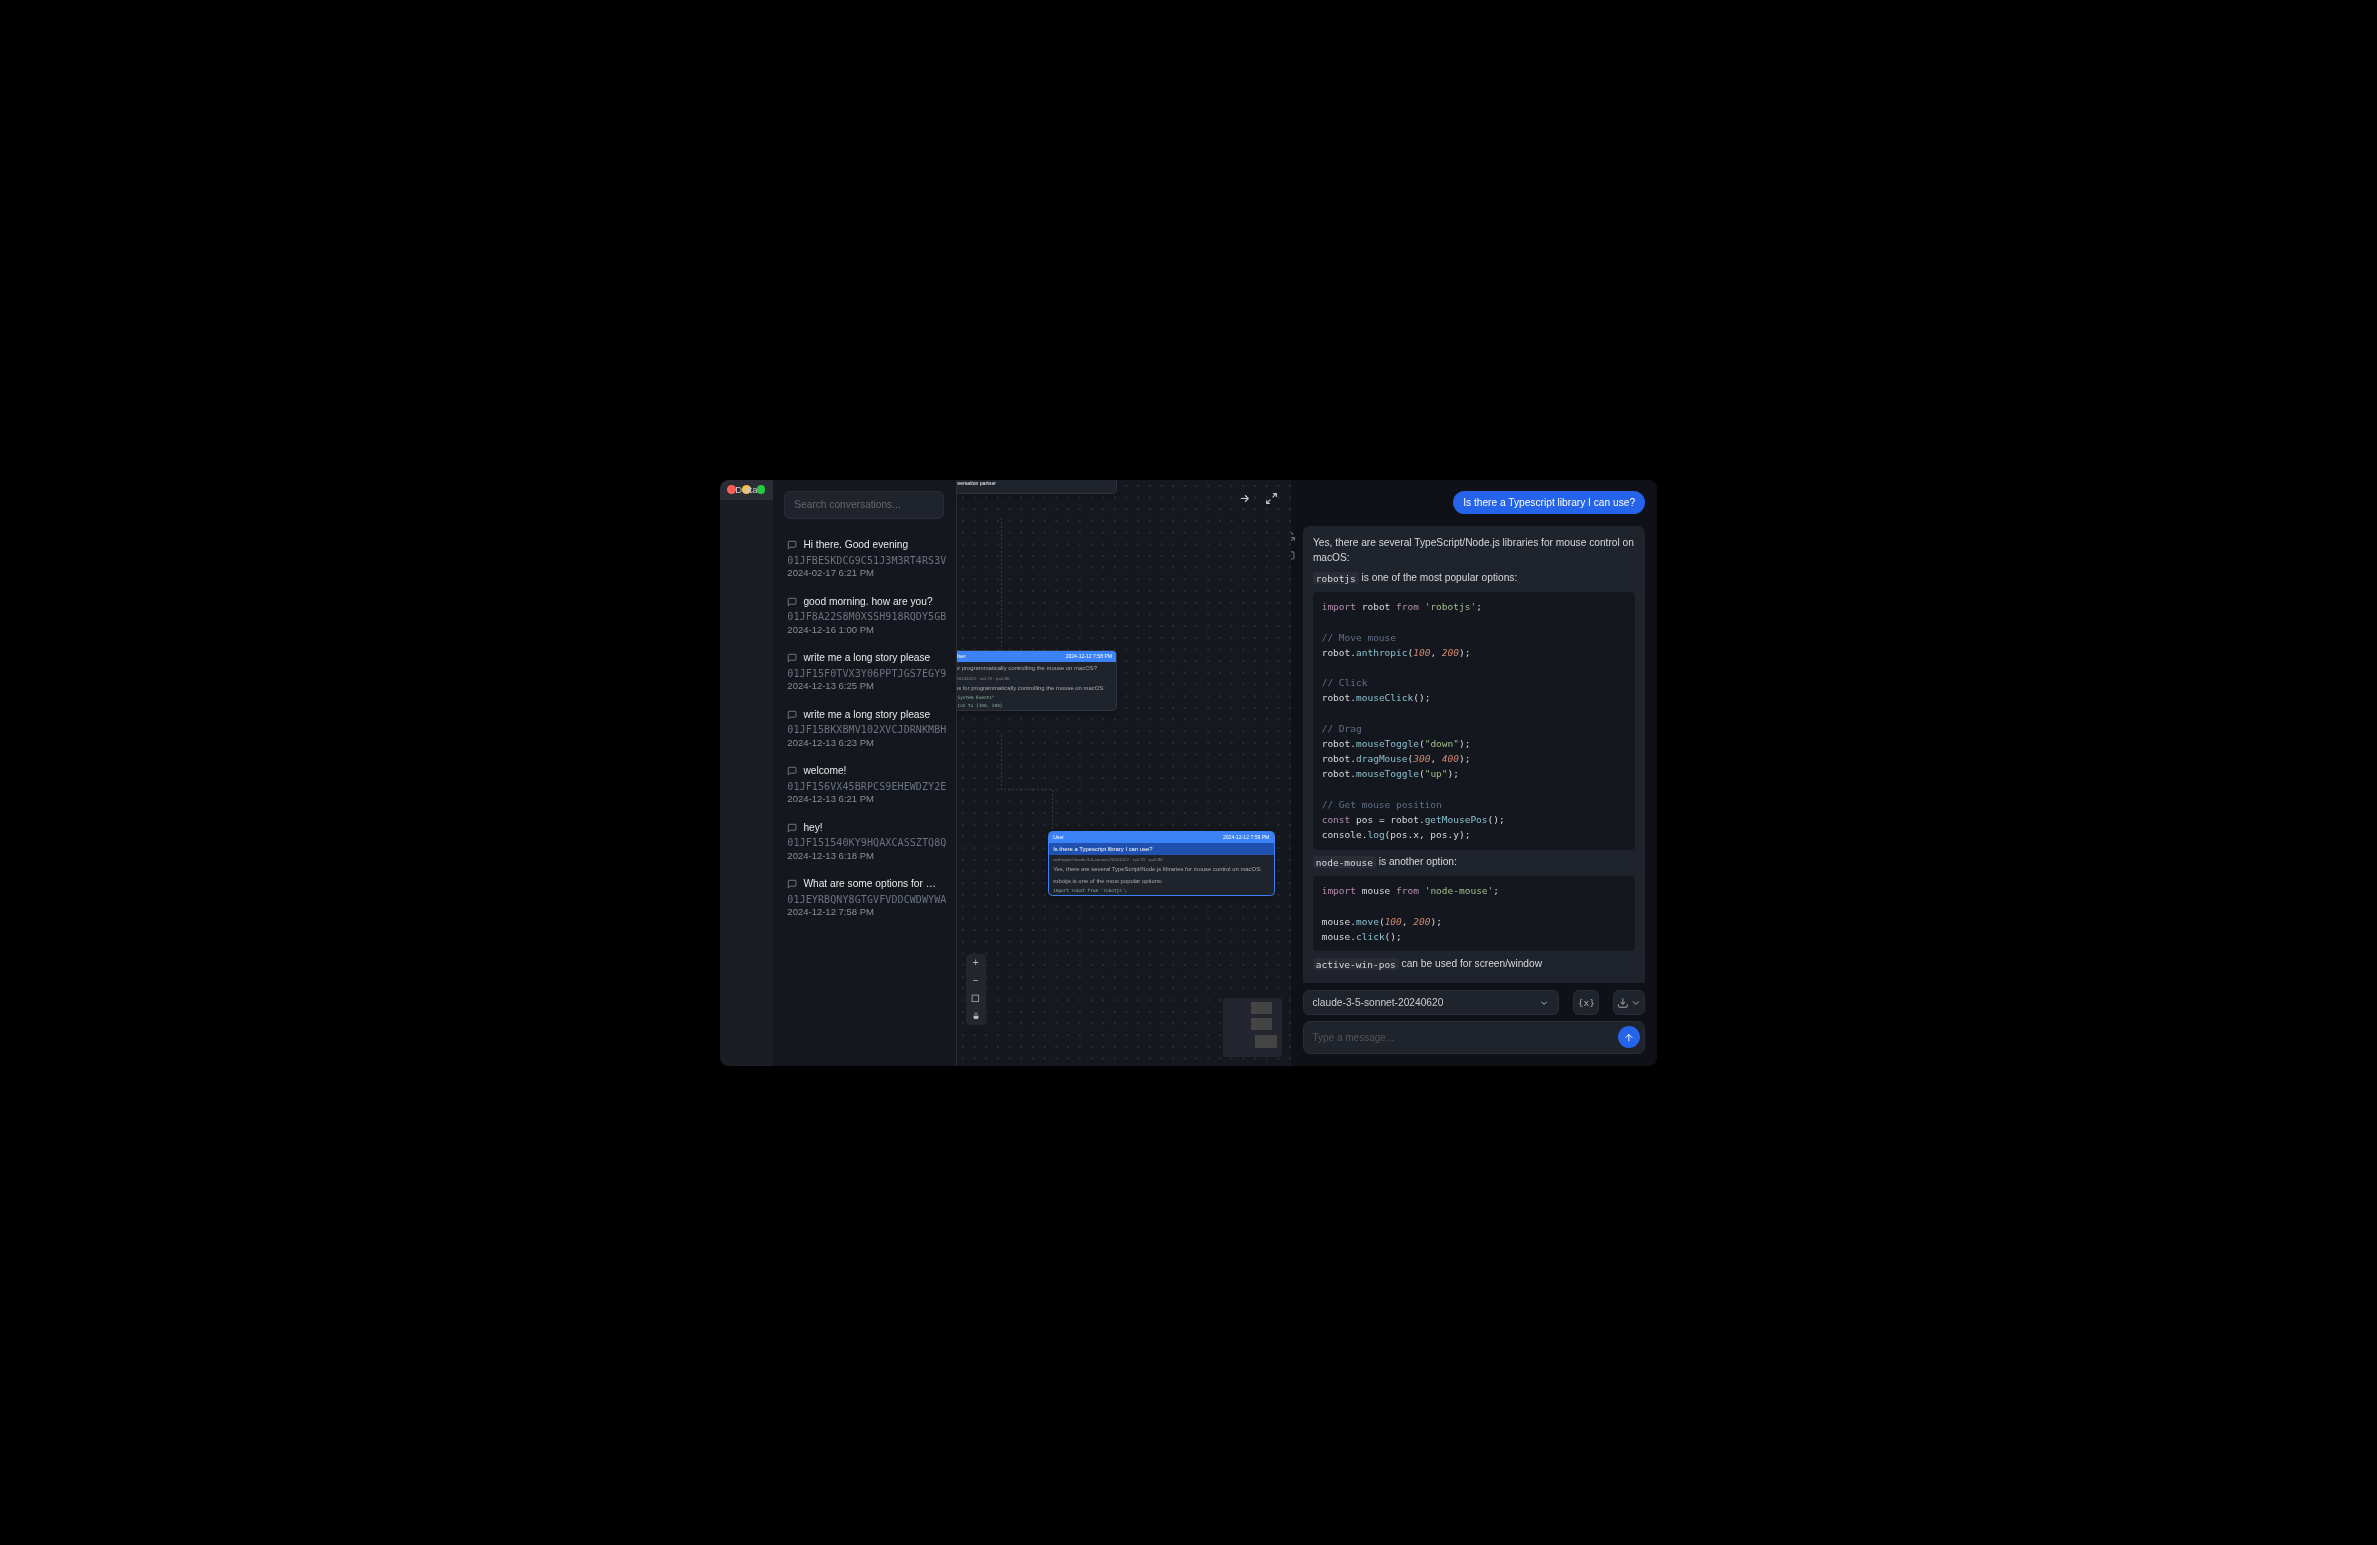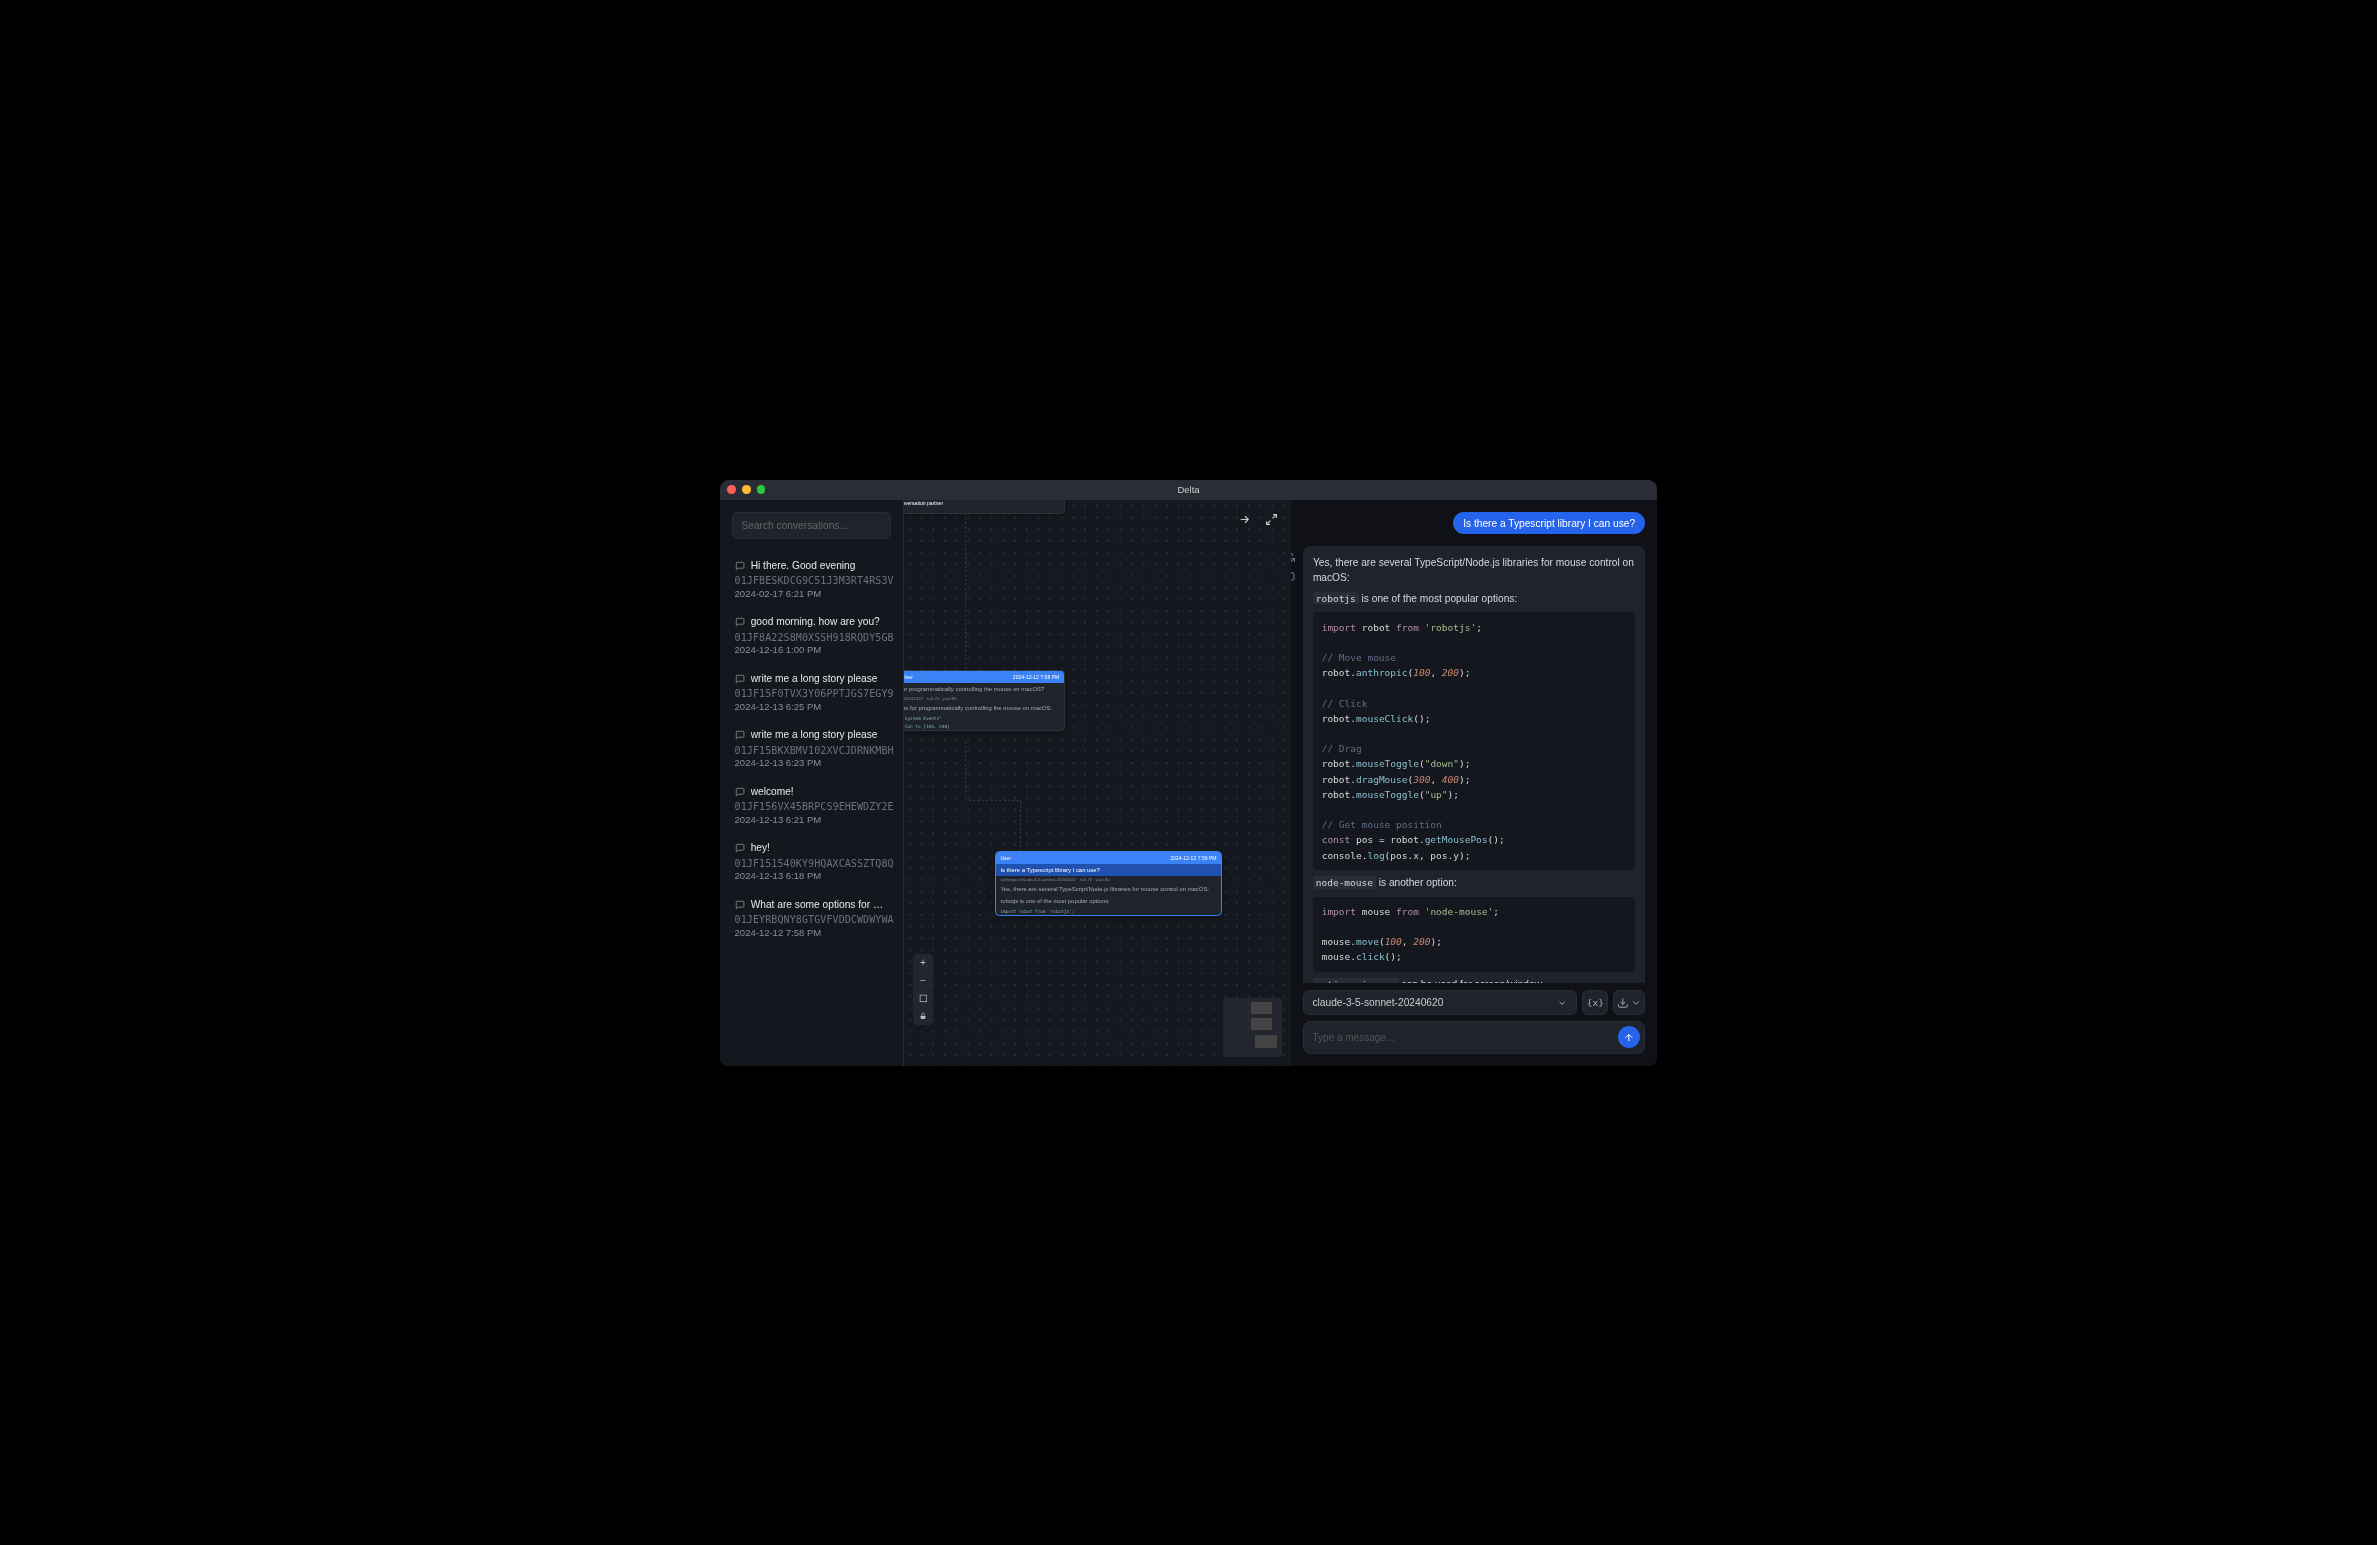--- a/index.html
+++ b/index.html
@@ -14,21 +14,21 @@
   overflow: hidden;
 }
 .frame {
   width: 937px;
   height: 586px;
   background: #1a1d24;
   border-radius: 8.8px;
   overflow: hidden;
   box-shadow: 0 14.6px 44px rgba(0,0,0,0.5);
   display: flex;
-  flex-direction: column;
+  flex-direction: row;
 }
 .titlebar {
   height: 20.5px;
   background: #2a2d35;
   display: flex;
   align-items: center;
   padding: 0 7.3px;
   position: relative;
   flex-shrink: 0;
 }
@@ -203,21 +203,21 @@
   overflow-x: auto;
   color: #d6d8dc;
 }
 .tok-k { color: #b48ead; }
 .tok-s { color: #a3be8c; }
 .tok-n { color: #d08770; font-style: italic; }
 .tok-c { color: #616e88; }
 .tok-p { color: #88c0d0; }
 
 .chat-footer { padding: 7.3px 11.7px 11.7px; }
-.model-row { display: flex; gap: 5px; margin-bottom: 5.9px; }
+.model-row { display: flex; gap: 14px; margin-bottom: 5.9px; }
 .model-select {
   flex: 1;
   background: #1f232b;
   border: 0.7px solid #2a2d35;
   border-radius: 5.9px;
   padding: 5.9px 8.8px;
   color: #ccc;
   font-size: 10.2px;
   display: flex;
   justify-content: space-between;

